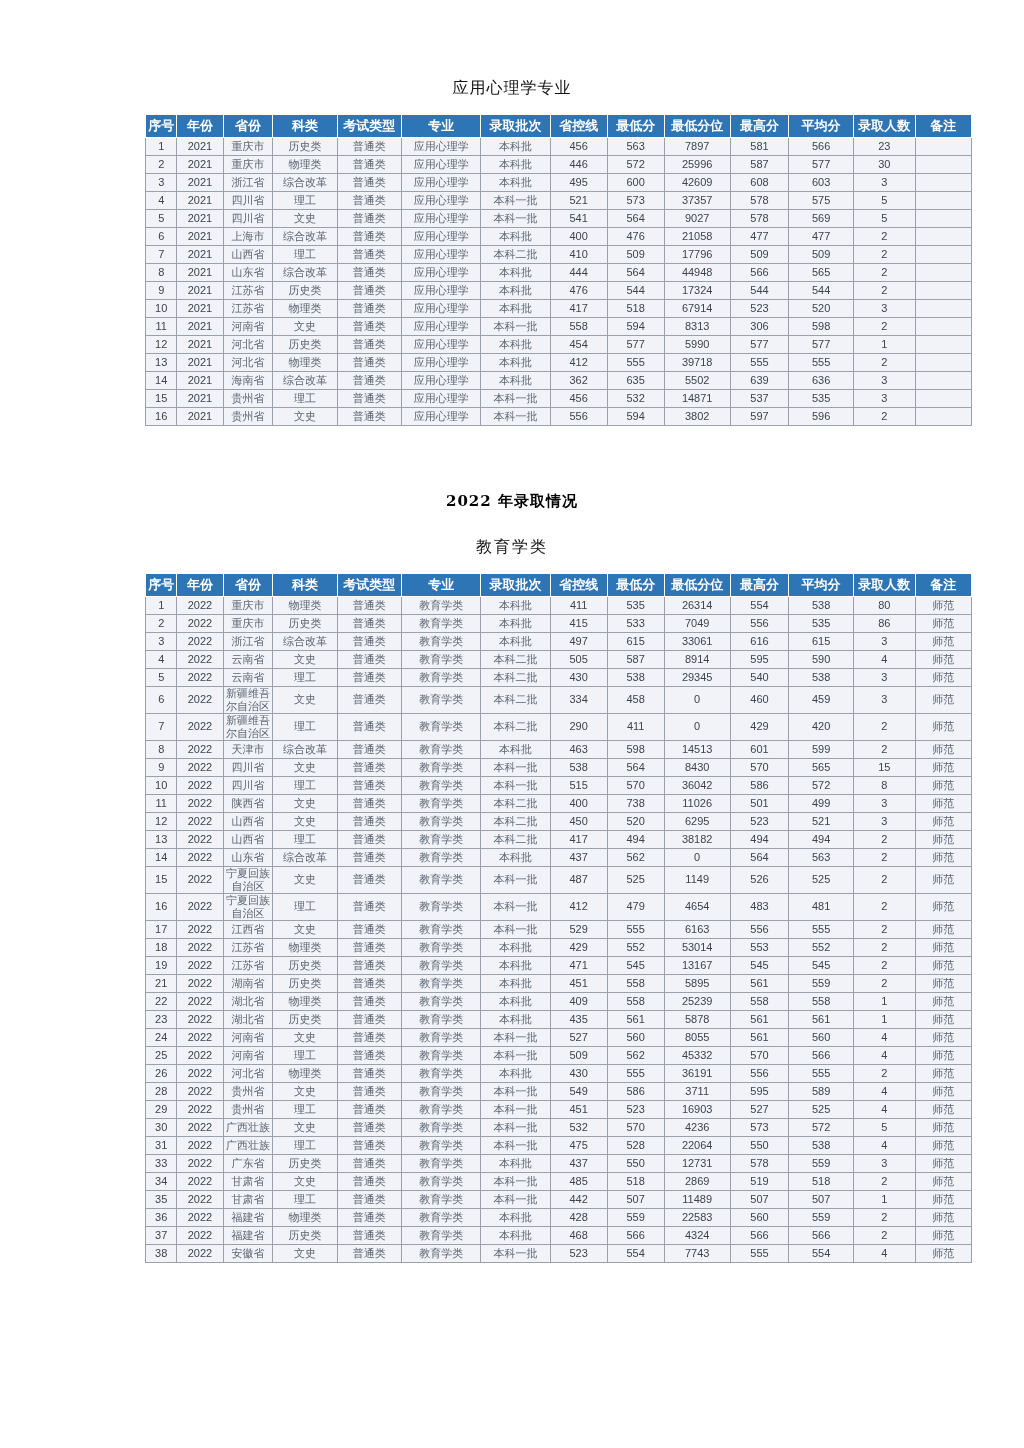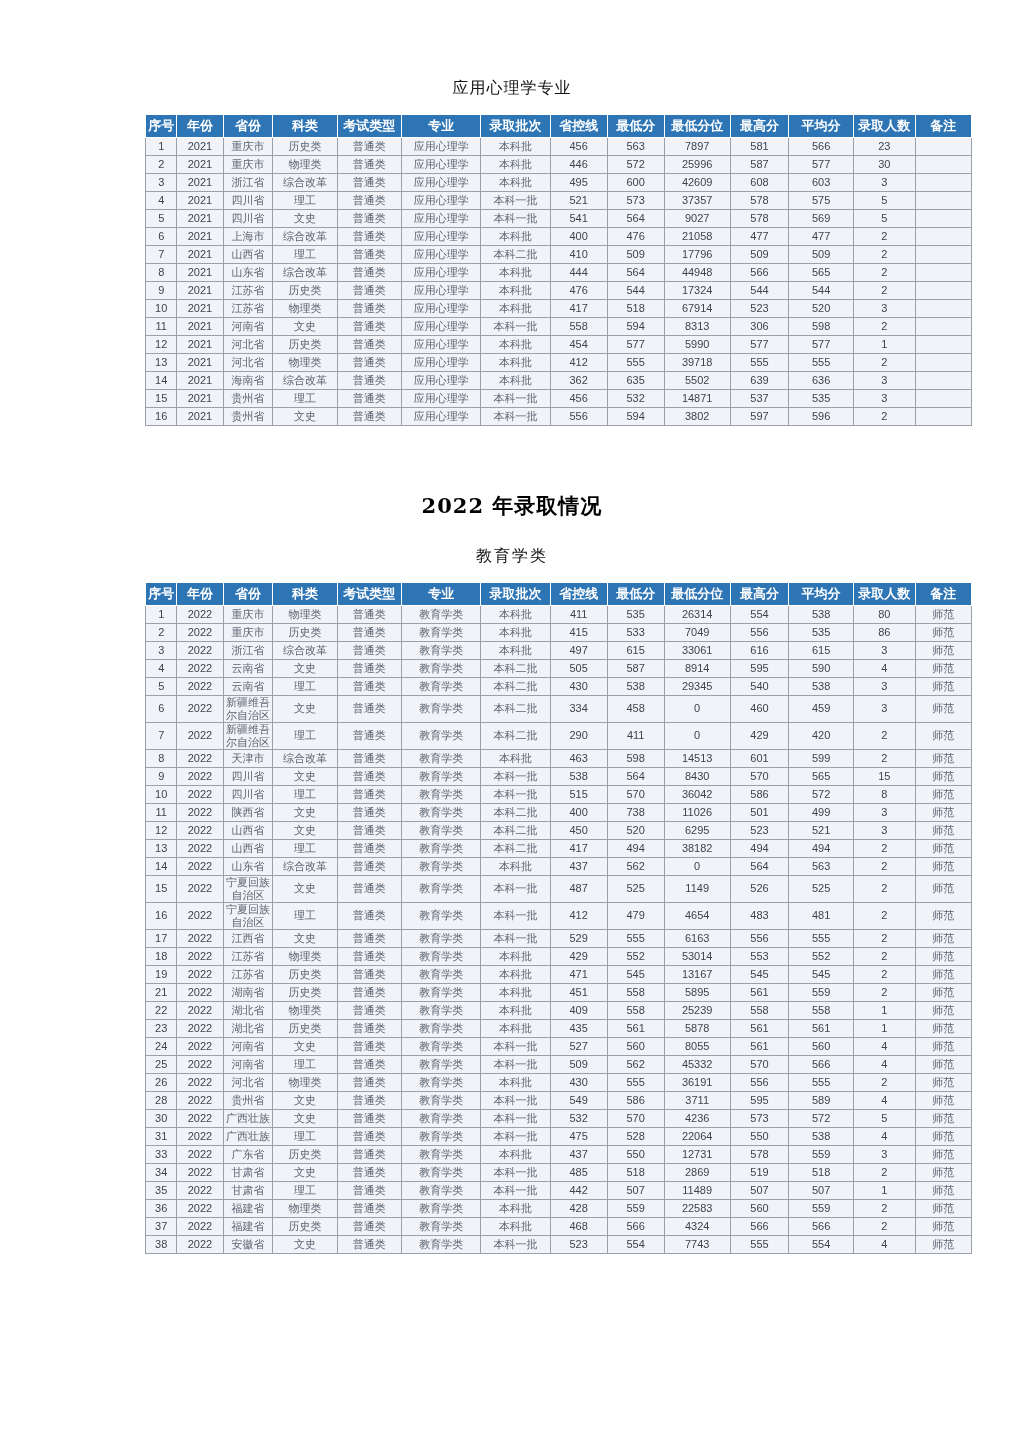--- a/index.html
+++ b/index.html
@@ -20,21 +20,21 @@
   .page{width:1024px;height:1448px;position:relative;box-sizing:border-box;padding-top:78px;}
   .title-sm{
     margin:0;text-align:center;
     font-family:"DejaVu Serif",serif;
     font-size:16px;font-weight:normal;color:#141414;
     letter-spacing:1px;
   }
   .title-lg{
     margin:66px 0 0 0;text-align:center;
     font-family:"DejaVu Serif",serif;
-    font-size:21px;font-weight:bold;color:#000000;
+    font-size:15px;font-weight:bold;color:#000000;
     letter-spacing:1px;
   }
   .subtitle{
     margin:26px 0 0 0;text-align:center;
     font-family:"DejaVu Serif",serif;
     font-size:16px;font-weight:normal;color:#141414;
     letter-spacing:2px;
   }
   table.data-table{
     width:827px;
@@ -842,20 +842,36 @@
           <td>本科一批</td>
           <td>549</td>
           <td>586</td>
           <td>3711</td>
           <td>595</td>
           <td>589</td>
           <td>4</td>
           <td>师范</td>
         </tr>
         <tr>
+          <td>29</td>
+          <td>2022</td>
+          <td>贵州省</td>
+          <td>理工</td>
+          <td>普通类</td>
+          <td>教育学类</td>
+          <td>本科一批</td>
+          <td>451</td>
+          <td>523</td>
+          <td>16903</td>
+          <td>527</td>
+          <td>525</td>
+          <td>4</td>
+          <td>师范</td>
+        </tr>
+        <tr>
           <td>30</td>
           <td>2022</td>
           <td>广西壮族</td>
           <td>文史</td>
           <td>普通类</td>
           <td>教育学类</td>
           <td>本科一批</td>
           <td>532</td>
           <td>570</td>
           <td>4236</td>

